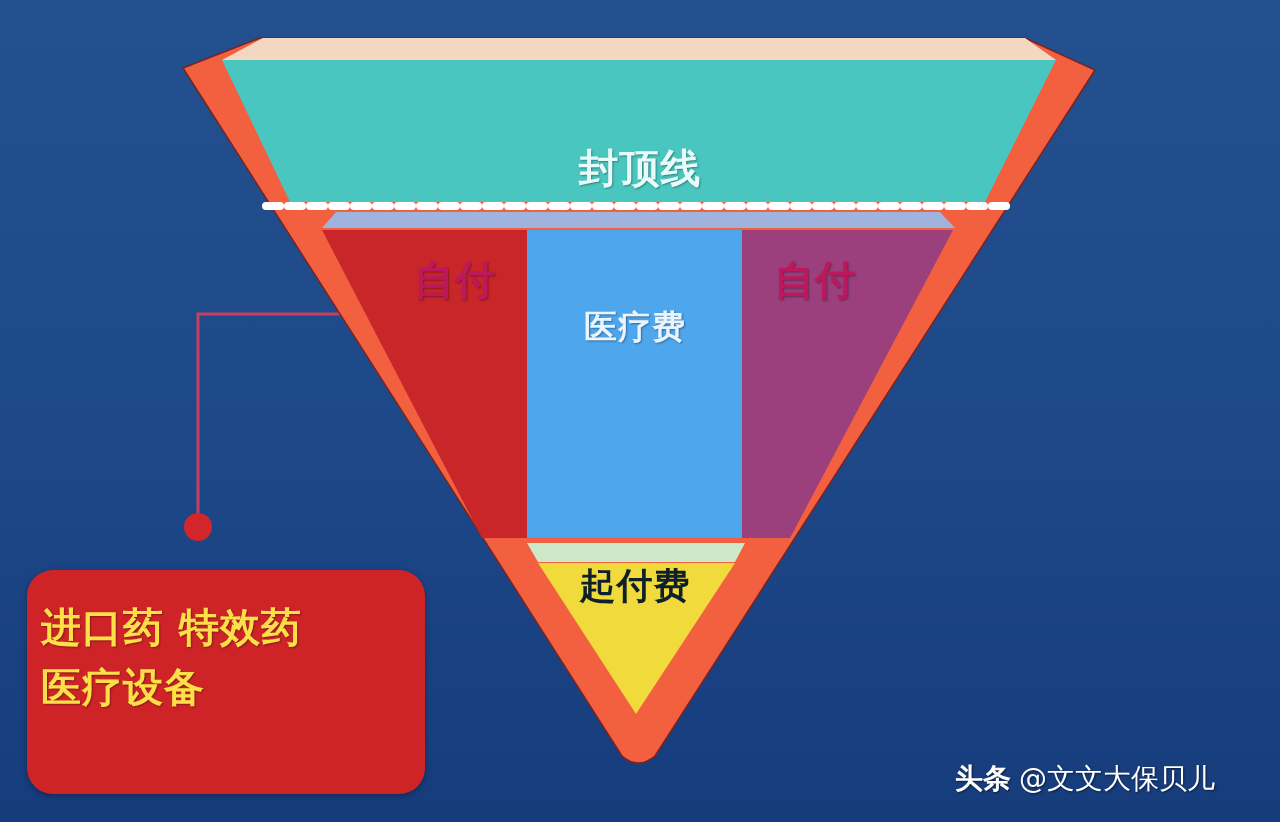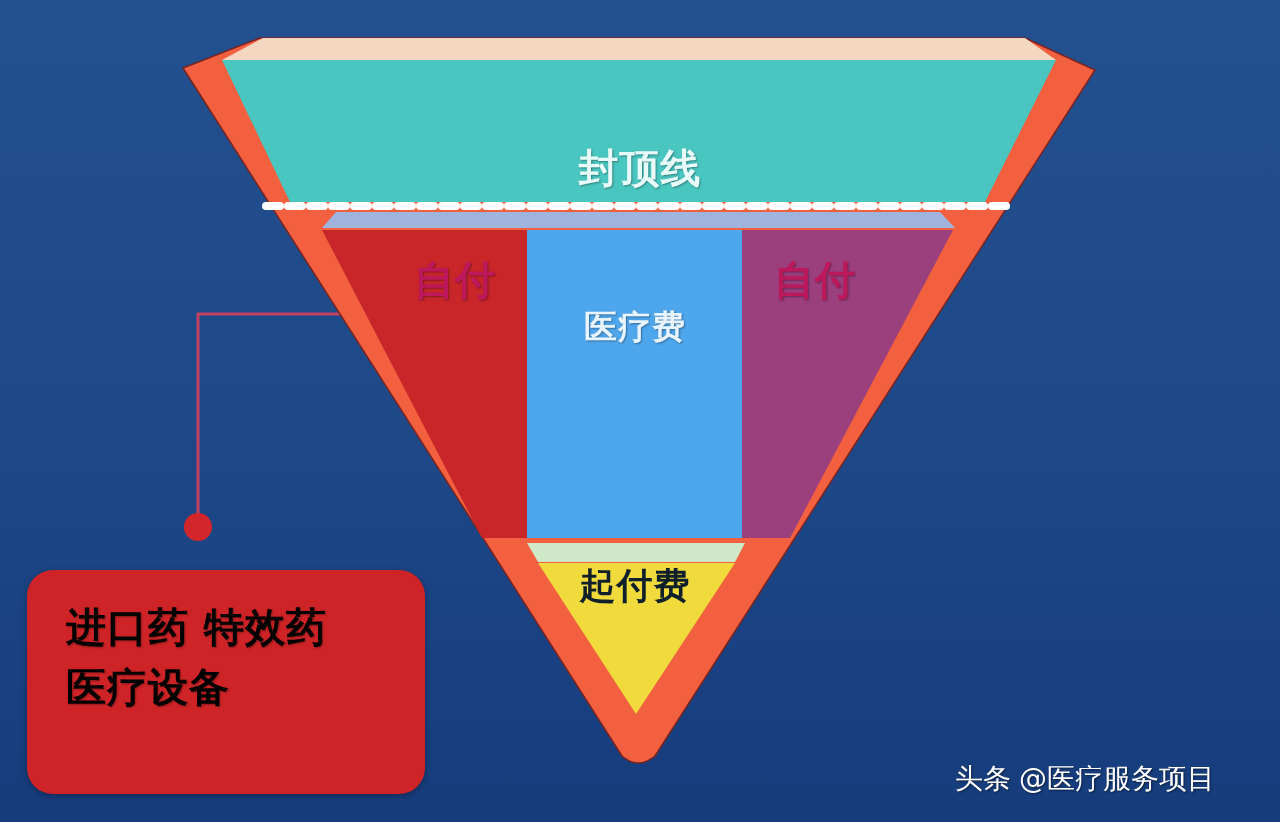--- a/index.html
+++ b/index.html
@@ -20,32 +20,32 @@
   #lbl-selfpay-content { left: 395px; top: 258px; width: 120px; font-size: 40px; }
   #lbl-medical { left: 528px; top: 309px; width: 214px; font-size: 33px; color: #e8f4ff; }
   #lbl-selfpay-part { left: 755px; top: 258px; width: 120px; font-size: 40px; }
   #lbl-deductible { left: 545px; top: 566px; width: 180px; font-size: 36px; color: #10202a; text-shadow: none; }
   #callout-box {
     position: absolute; left: 27px; top: 570px; width: 398px; height: 224px;
     background: #cf2427; border-radius: 26px;
     box-shadow: 0 2px 6px rgba(0,0,0,0.3);
   }
   .callout-line {
-    position: absolute; left: 39px; font-size: 40px; font-weight: bold; color: #000000;
+    position: absolute; left: 14px; font-size: 40px; font-weight: bold; color: #fde047;
     letter-spacing: 1px; white-space: nowrap;
     text-shadow: 1px 1px 2px rgba(0,0,0,0.35);
   }
   #callout-line-1 { top: 30px; }
   #callout-line-2 { top: 90px; }
   #callout-line-3 { top: 150px; }
   #watermark {
     position: absolute; left: 955px; top: 760px; font-size: 28px; color: #ffffff;
     white-space: nowrap; text-shadow: 1px 1px 2px rgba(0,0,0,0.5);
   }
-  #watermark .brand { font-weight: normal; margin-right: 8px; }
+  #watermark .brand { font-weight: bold; margin-right: 8px; }
 </style>
 </head>
 <body>
 
 <div id="stage">
   <svg width="1280" height="822" viewBox="0 0 1280 822" xmlns="http://www.w3.org/2000/svg" style="position:absolute;left:0;top:0">
 
     <g>
       <polyline points="345,314 198,314 198,518" fill="none" stroke="#c24060" stroke-width="3"></polyline>
       <circle cx="198" cy="527" r="14" fill="#d2262b"></circle>
@@ -87,15 +87,15 @@
   </div>
 
   <div class="lbl" id="lbl-deductible">起付费</div>
 
   <div id="callout-box">
     <div class="callout-line" id="callout-line-1">进口药 特效药</div>
     <div class="callout-line" id="callout-line-2">医疗设备</div>
   </div>
 
   <div id="watermark">
-    <span class="brand">头条</span><span>@医疗服务项目</span>
+    <span class="brand">头条</span><span>@文文大保贝儿</span>
   </div>
 </div>
 
 </body></html>

